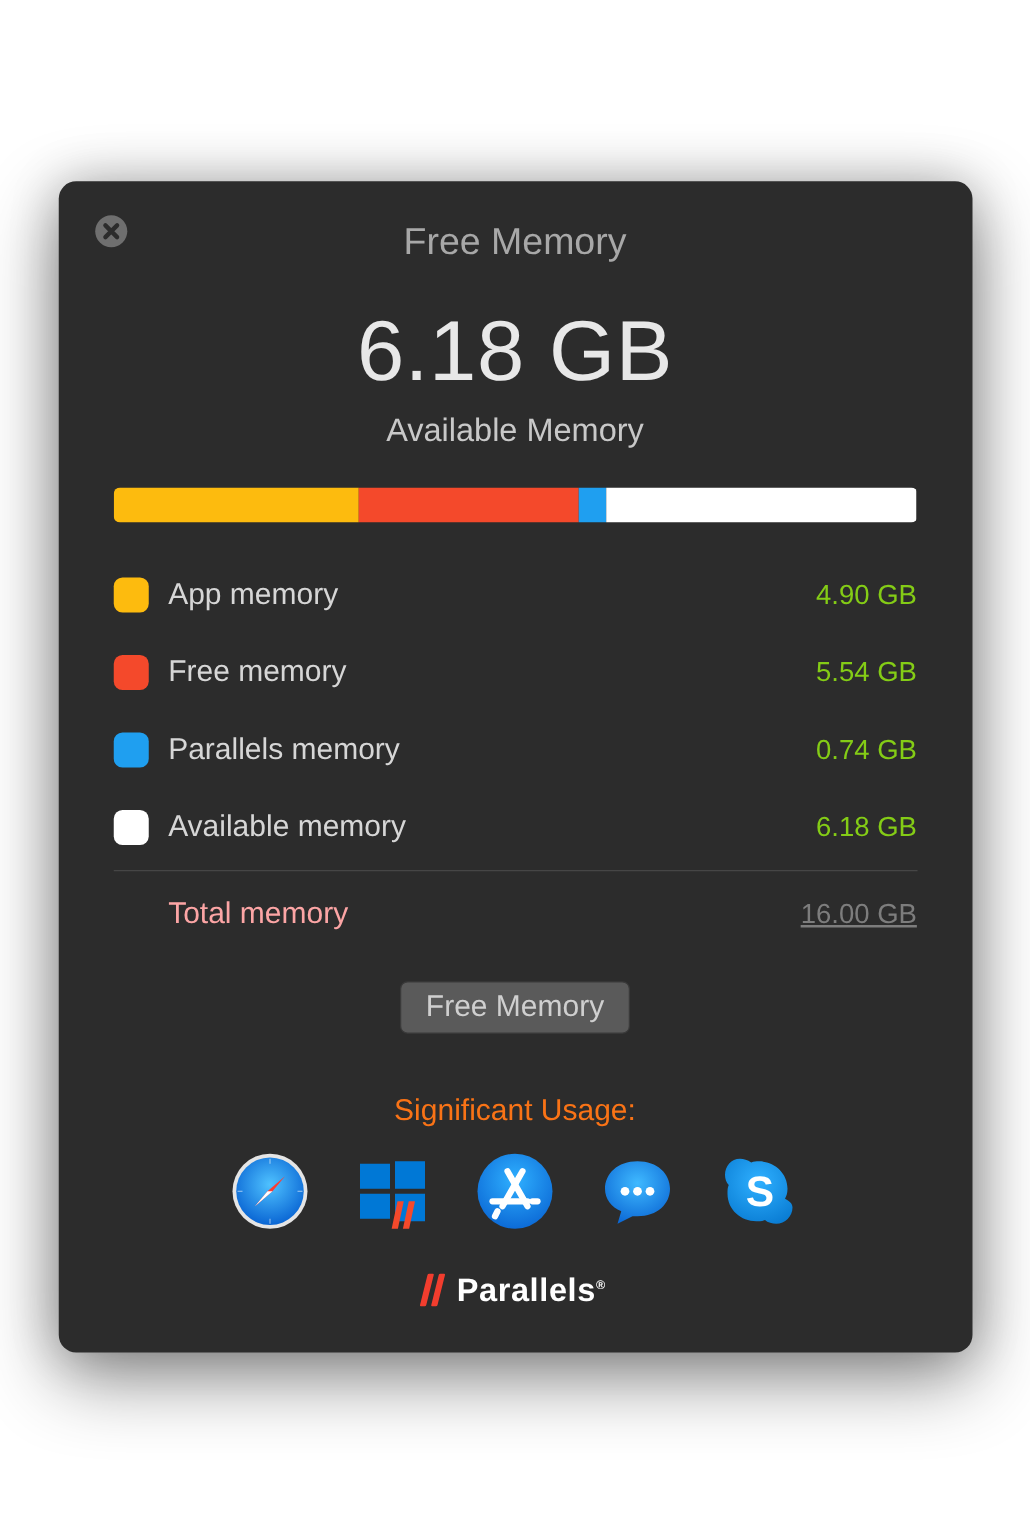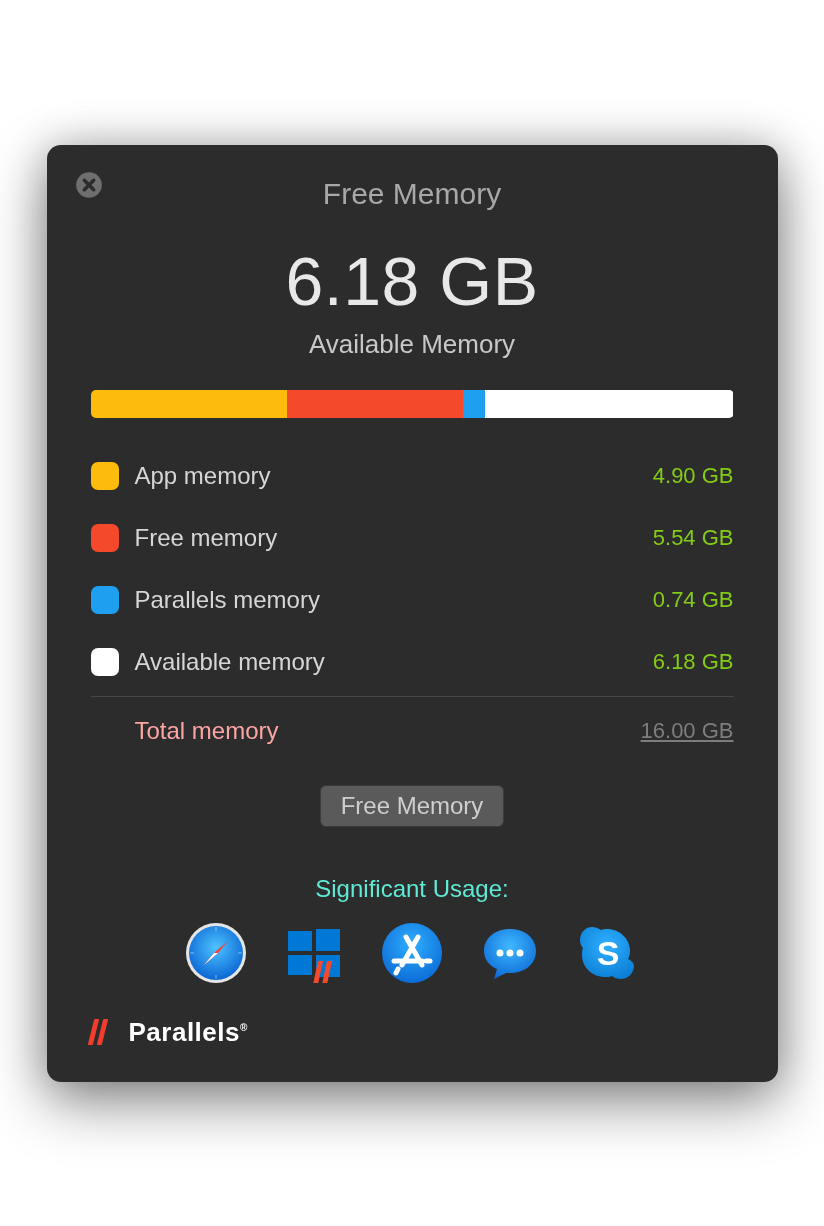--- a/index.html
+++ b/index.html
@@ -111,39 +111,40 @@
       border: 1px solid #3a3a3a;
       border-radius: 6px;
       font-size: 24px;
       padding: 6px 20px;
       cursor: pointer;
       font-family: inherit;
     }
     .sig-label {
       text-align: center;
       font-size: 24px;
-      color: #5eead4;
+      color: #f97316;
       margin-top: 48px;
       margin-bottom: 18px;
     }
     .app-row {
       display: flex;
       justify-content: center;
       gap: 34px;
       margin-bottom: 32px;
     }
     .app-icon {
       width: 64px;
       height: 64px;
       cursor: pointer;
     }
     .brand {
       display: flex;
       align-items: center;
-      gap: 24px;
+      justify-content: center;
+      gap: 12px;
     }
     .brand-bars {
       display: flex;
       gap: 4px;
       align-items: center;
     }
     .brand-bar {
       width: 5px;
       height: 26px;
       background: #f23d2e;

